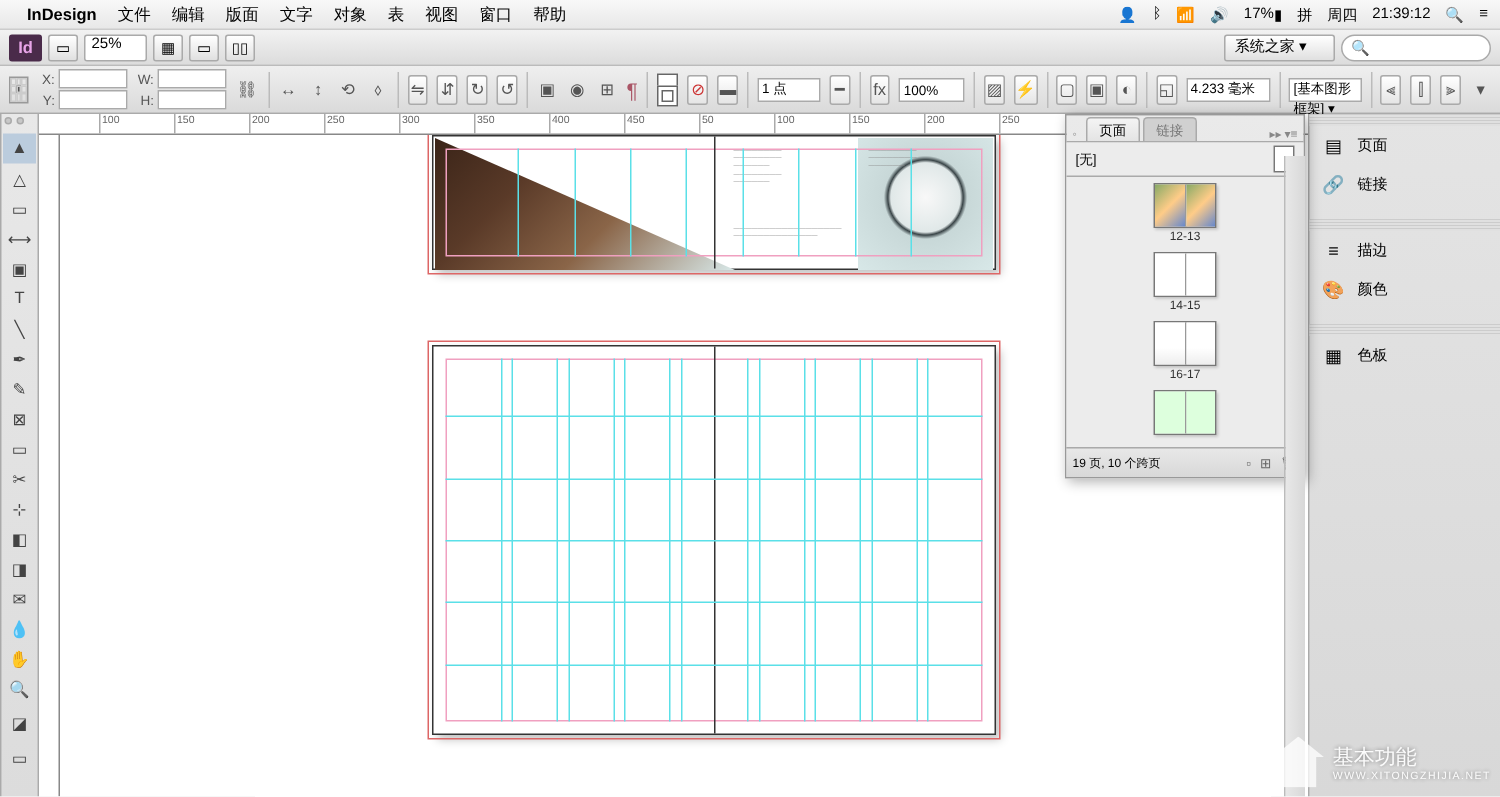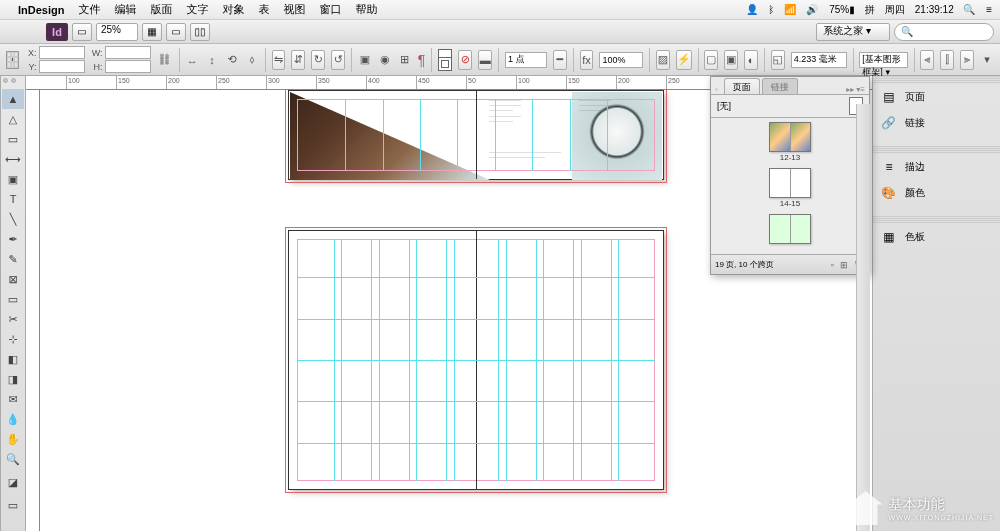--- a/index.html
+++ b/index.html
@@ -8,21 +8,21 @@
 
 .menubar { height: 20px; background: linear-gradient(#f8f8f8,#e8e8e8); display: flex; align-items: center; font-size: 11px; padding: 0 8px; border-bottom: 1px solid #ccc; }
 .menubar .apple { font-size: 13px; margin-right: 10px; }
 .menubar .appname { font-weight: bold; margin-right: 14px; }
 .menubar .mitem { margin-right: 14px; cursor: default; }
 .menubar .right { margin-left: auto; display: flex; align-items: center; gap: 10px; font-size: 10px; }
 .menubar .right span { display: inline-flex; align-items: center; }
 
 
 .toolbar1 { height: 24px; background: linear-gradient(#f2f2f2,#dcdcdc); display: flex; align-items: center; padding: 0 6px; border-bottom: 1px solid #bbb; gap: 4px; }
-.id-logo { width: 22px; height: 18px; background: #4a2b4a; color: #e8a5e8; font-weight: bold; font-size: 11px; display: flex; align-items: center; justify-content: center; border-radius: 2px; margin-left: 40px; }
+.id-logo { width: 22px; height: 18px; background: #4a2b4a; color: #e8a5e8; font-weight: bold; font-size: 11px; display: flex; align-items: center; justify-content: center; border-radius: 2px; }
 .tbtn { width: 20px; height: 18px; border: 1px solid #aaa; background: linear-gradient(#fff,#e0e0e0); border-radius: 2px; display: inline-flex; align-items: center; justify-content: center; font-size: 10px; }
 .zoom-sel { height: 18px; border: 1px solid #aaa; background: #fff; font-size: 10px; padding: 0 16px 0 4px; border-radius: 2px; }
 .toolbar1 .spacer { flex: 1; }
 .workspace-sel { height: 18px; border: 1px solid #aaa; background: linear-gradient(#fff,#e0e0e0); font-size: 10px; padding: 0 18px 0 6px; border-radius: 2px; }
 .search-box { width: 100px; height: 18px; border: 1px solid #aaa; background: #fff; border-radius: 9px; display: flex; align-items: center; padding: 0 6px; font-size: 10px; color: #999; }
 
 
 .toolbar2 { height: 32px; background: linear-gradient(#efefef,#dadada); border-bottom: 1px solid #aaa; display: flex; align-items: center; padding: 0 6px; font-size: 9px; gap: 6px; }
 .xy-group { display: flex; flex-direction: column; gap: 1px; }
 .xy-row { display: flex; align-items: center; gap: 2px; }
@@ -126,21 +126,21 @@
   <span class="mitem">对象</span>
   <span class="mitem">表</span>
   <span class="mitem">视图</span>
   <span class="mitem">窗口</span>
   <span class="mitem">帮助</span>
   <span class="right">
     <span>👤</span>
     <span>ᛒ</span>
     <span>📶</span>
     <span>🔊</span>
-    <span><span>75%</span> ▮</span>
+    <span><span>17%</span> ▮</span>
     <span>拼</span>
     <span>周四</span>
     <span>21:39:12</span>
     <span>🔍</span>
     <span>≡</span>
   </span>
 </div>
 
 <div class="toolbar1">
   <div class="id-logo">Id</div>
@@ -401,20 +401,27 @@
       </div>
       <div class="page-item">
         <div class="page-thumb">
           <div class="pg" style="background:#fff"></div>
           <div class="pg" style="background:#fff"></div>
         </div>
         <div class="page-lbl">14-15</div>
       </div>
       <div class="page-item">
         <div class="page-thumb">
+          <div class="pg" style="background:linear-gradient(#fff 60%,#eee)"></div>
+          <div class="pg" style="background:linear-gradient(#fff 60%,#eee)"></div>
+        </div>
+        <div class="page-lbl">16-17</div>
+      </div>
+      <div class="page-item">
+        <div class="page-thumb">
           <div class="pg" style="background:#dfd"></div>
           <div class="pg" style="background:#dfd"></div>
         </div>
       </div>
     </div>
   <div class="panel-status">
     <span>19 页, 10 个跨页</span>
     <span class="icos">
       <span>▫</span>
       <span>⊞</span>

